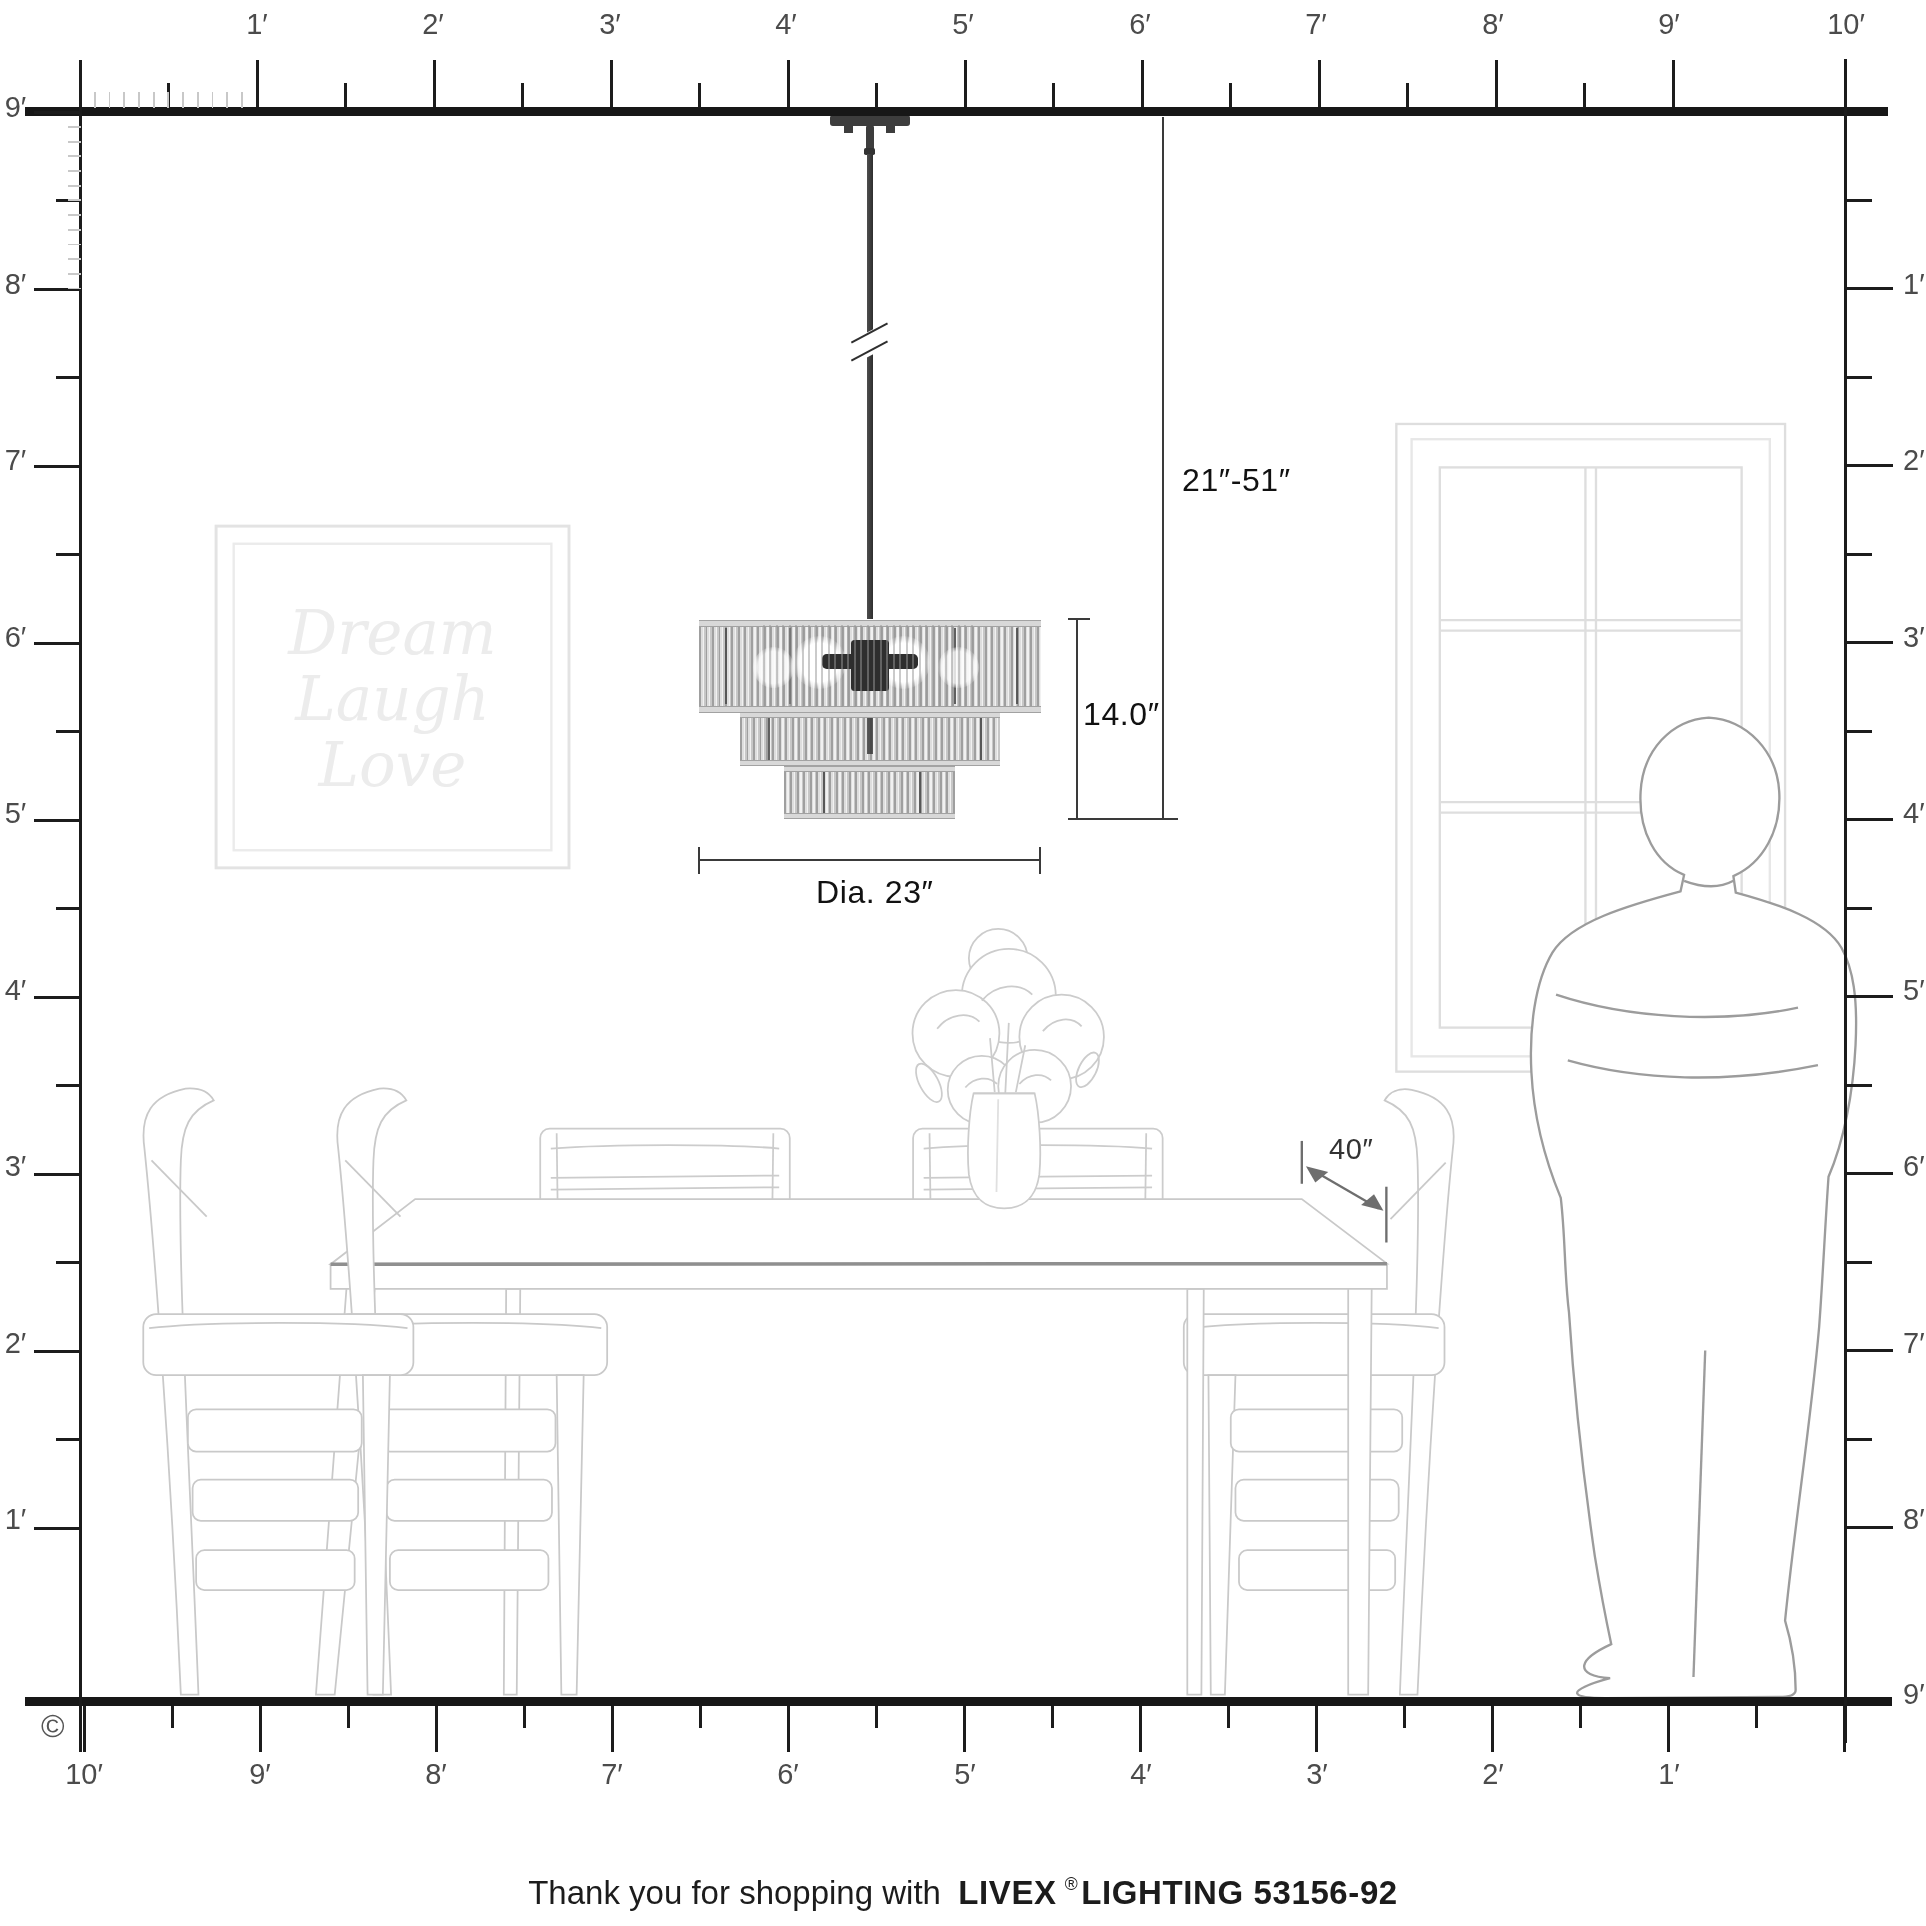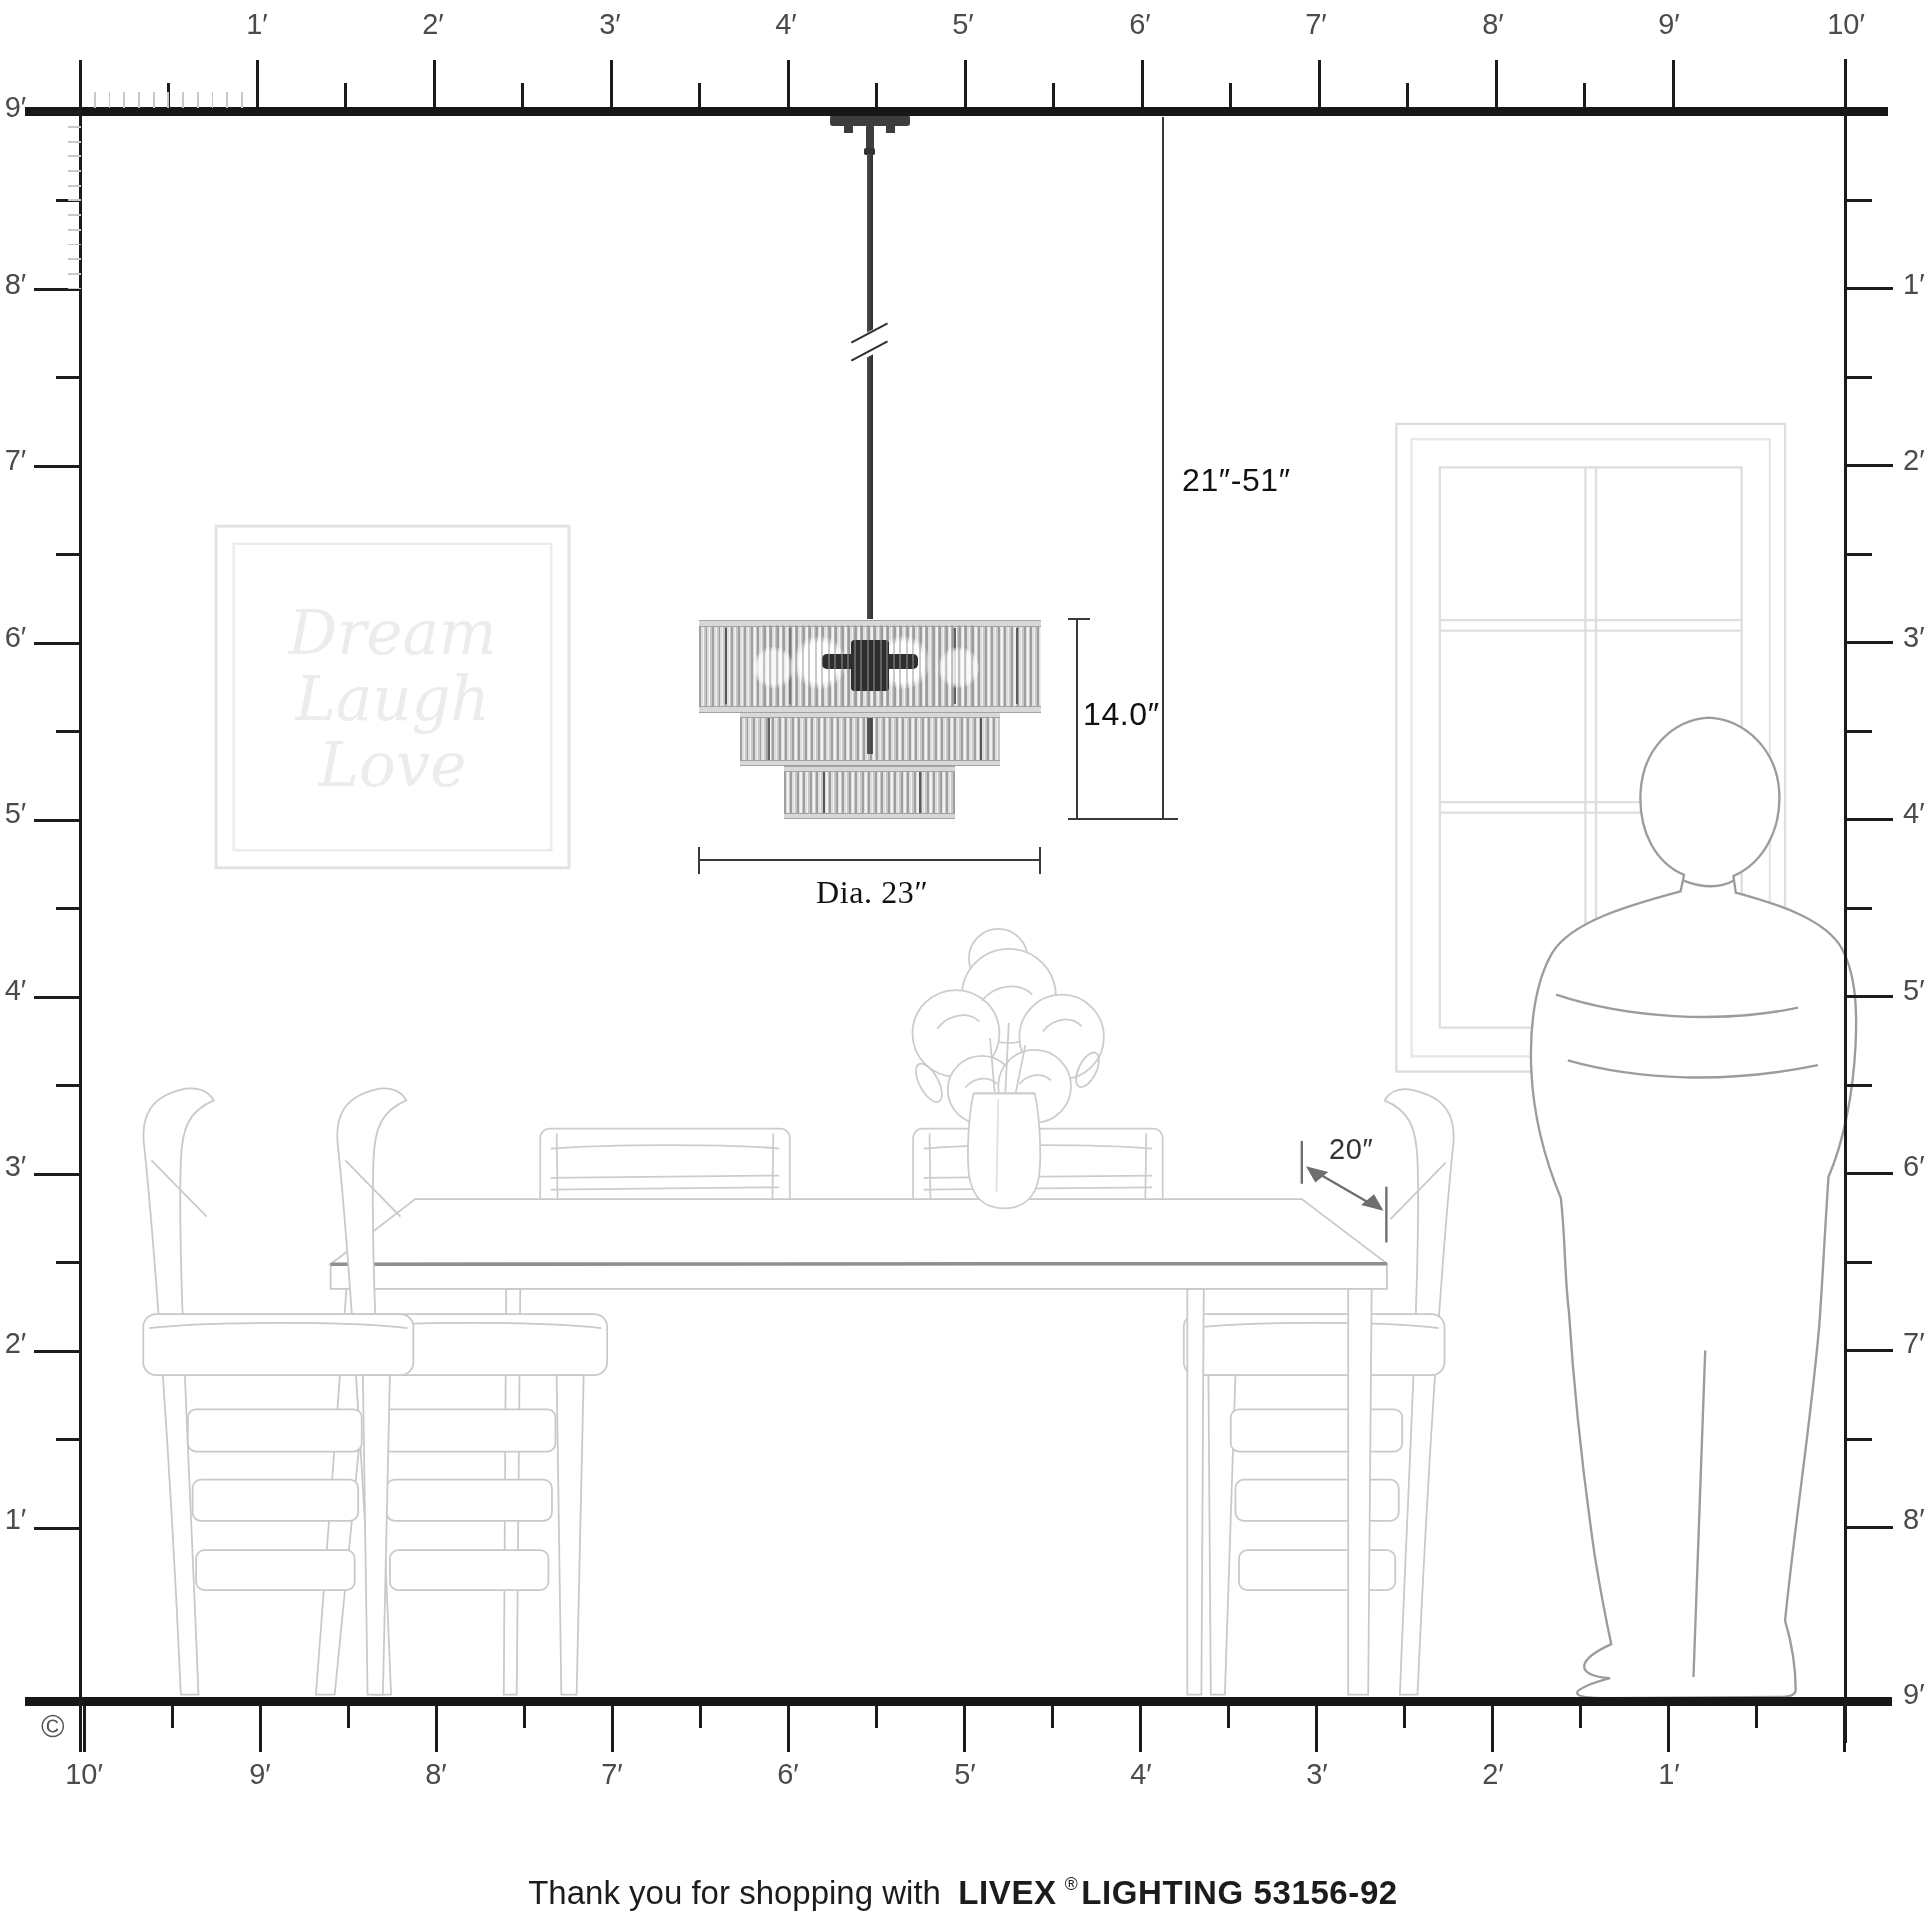--- a/index.html
+++ b/index.html
@@ -210,22 +210,22 @@
   <div class="dim-line" style="left:1162px;top:117px;width:2.3px;height:702px;"></div>
   <div class="dim-line" style="left:1076px;top:620px;width:2.3px;height:200px;"></div>
   <div class="dim-line" style="left:1068px;top:618px;width:22px;height:2.3px;"></div>
   <div class="dim-line" style="left:1068px;top:818px;width:110px;height:2.3px;"></div>
   <div class="dim-line" style="left:699px;top:859px;width:342px;height:2.3px;"></div>
   <div class="dim-line" style="left:698px;top:847px;width:2.3px;height:27px;"></div>
   <div class="dim-line" style="left:1039px;top:847px;width:2.3px;height:27px;"></div>
 
   <div class="dim-label" style="left:1182px;top:462px;">21″-51″</div>
   <div class="dim-label" style="left:1083px;top:696px;">14.0″</div>
-  <div class="dim-label" style="left:816px;top:874px;width:117px;text-align:left;font-family:Liberation Serif, serif;">Dia. 23″</div>
-  <div class="dim-label" style="left:1329px;top:1133px;font-size:29px;color:#333;">20″</div>
+  <div class="dim-label" style="left:816px;top:874px;width:117px;text-align:right;">Dia. 23″</div>
+  <div class="dim-label" style="left:1329px;top:1133px;font-size:29px;color:#333;">40″</div>
 
   <div class="art-line" style="left:216px;top:600px;">Dream</div>
   <div class="art-line" style="left:216px;top:666px;">Laugh</div>
   <div class="art-line" style="left:216px;top:732px;">Love</div>
 
   <div class="abs bar" style="left:25px;top:107px;width:1863px;height:9.4px;"></div>
   <div class="abs bar" style="left:25px;top:1697px;width:1867px;height:9.4px;"></div>
   <div class="abs wall" style="left:79px;top:62px;width:2.9px;height:1690px;"></div>
   <div class="abs wall" style="left:1844px;top:59px;width:2.9px;height:1684px;"></div>
 

